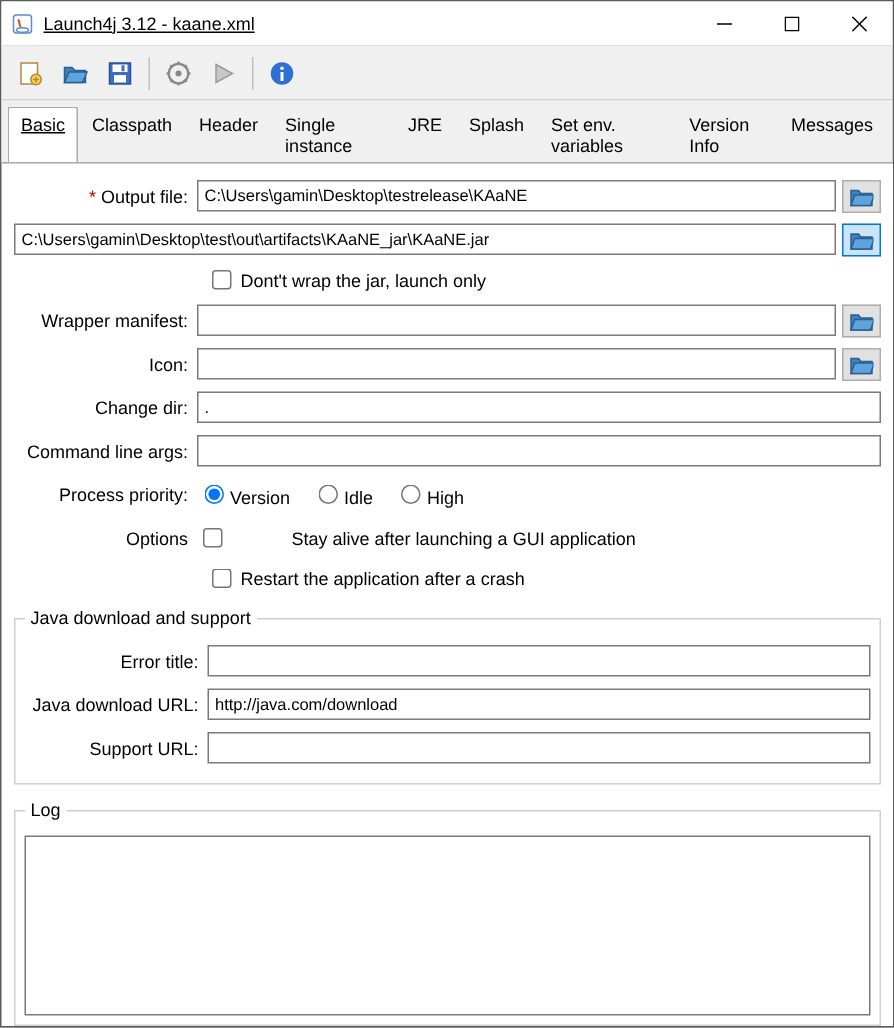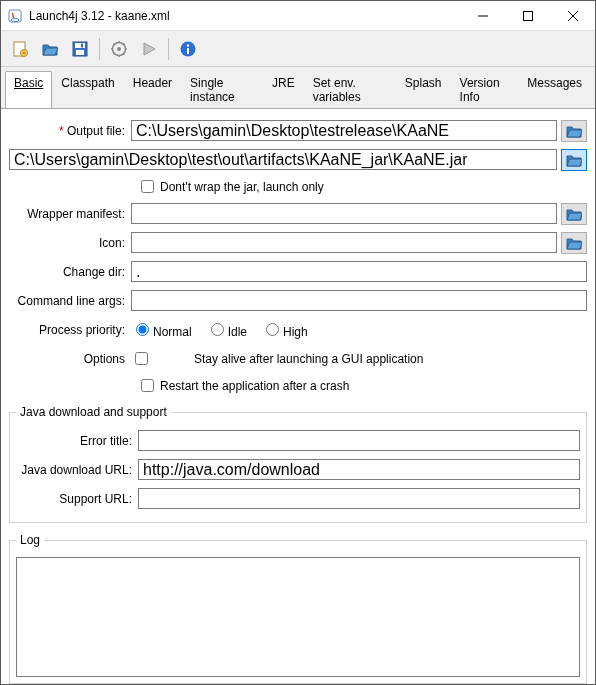--- a/index.html
+++ b/index.html
@@ -1,33 +1,33 @@
 <!DOCTYPE html>
 <html><head>
 <meta charset="utf-8">
 <style>
 * { box-sizing: border-box; font-family: "Segoe UI", Tahoma, sans-serif; font-size: 12px; }
 body { margin: 0; background: #1a1a1a; width: 596px; height: 685px; }
 .window { width: 596px; height: 685px; background: #fff; border: 1px solid #5a5a5a; display: flex; flex-direction: column; }
-.titlebar { height: 30px; background: #fff; display: flex; align-items: center; border-bottom: 1px solid #e0e0e0; }
+.titlebar { height: 30px; background: #fff; display: flex; align-items: center; border-bottom: 1px solid #e0e0e0; text-decoration: underline; }
 .titlebar-icon { width: 16px; height: 16px; margin: 0 6px; }
 .titlebar-title { flex: 1; font-size: 12px; color: #000; }
 .win-controls { display: flex; height: 100%; }
 .win-btn { width: 45px; display: flex; align-items: center; justify-content: center; color: #000; cursor: default; }
 .toolbar { height: 36px; display: flex; align-items: center; padding: 0 6px; gap: 4px; background: #f0f0f0; border-bottom: 1px solid #d0d0d0; }
 .tool-btn { width: 26px; height: 26px; display: flex; align-items: center; justify-content: center; border: 1px solid transparent; cursor: default; }
 .tabs { display: flex; padding: 4px 4px 0 4px; background: #f0f0f0; }
 .tab { padding: 4px 8px; border: 1px solid transparent; border-bottom: none; cursor: default; color: #000; }
 .tab.active { background: #fff; border: 1px solid #aaa; border-bottom: 1px solid #fff; border-radius: 2px 2px 0 0; text-decoration: underline; }
 .tab:not(.active) { border: 1px solid transparent; }
 .content { flex: 1; background: #fff; border-top: 1px solid #aaa; margin-top: -1px; padding: 10px 8px; overflow: auto; }
 .form-row { display: flex; align-items: center; margin-bottom: 6px; min-height: 23px; }
 .form-label { width: 122px; text-align: right; padding-right: 6px; color: #000; }
 .req { color: #c00; }
-.text-input { flex: 1; height: 21px; border: 1px solid #7a7a7a; padding: 1px 4px; font-size: 16px; background: #fff; outline: none; }
+.text-input { flex: 1; height: 21px; border: 1px solid #7a7a7a; padding: 1px 4px; font-size: 11px; background: #fff; outline: none; }
 .browse-btn { width: 26px; height: 22px; margin-left: 4px; display: flex; align-items: center; justify-content: center; border: 1px solid #adadad; background: #e1e1e1; cursor: default; }
 .browse-btn.selected { border: 1px solid #0078d7; background: #cce4f7; }
 .chk-row { display: flex; align-items: center; margin-left: 128px; margin-bottom: 6px; }
 .chk { width: 13px; height: 13px; margin-right: 6px; }
 .radio-group { display: flex; align-items: center; gap: 14px; }
 .radio { width: 13px; height: 13px; margin-right: 4px; }
 fieldset { border: 1px solid #d0d0d0; margin: 10px 0 0 0; padding: 10px 6px 6px 6px; }
 legend { padding: 0 4px; color: #000; }
 .log-area { width: 100%; height: 120px; border: 1px solid #7a7a7a; background: #fff; }
 
@@ -121,22 +121,22 @@
         </svg>
     </div>
   </div>
 
   <div class="tabs">
     <div class="tab active">Basic</div>
     <div class="tab">Classpath</div>
     <div class="tab">Header</div>
     <div class="tab">Single instance</div>
     <div class="tab">JRE</div>
+    <div class="tab">Splash</div>
     <div class="tab">Set env. variables</div>
-    <div class="tab">Splash</div>
     <div class="tab">Version Info</div>
     <div class="tab">Messages</div>
   </div>
 
   <div class="content">
 
     <div class="form-row">
       <div class="form-label"><span class="req">* </span><span>Output file:</span></div>
       <input class="text-input" value="C:\Users\gamin\Desktop\testrelease\KAaNE" style="">
       <div class="browse-btn">
@@ -190,21 +190,21 @@
     </div>
 
     <div class="form-row">
       <div class="form-label">Command line args:</div>
       <input class="text-input" value="" style="">
     </div>
 
     <div class="form-row">
       <div class="form-label">Process priority:</div>
       <div class="radio-group">
-        <label><input type="radio" name="prio" class="radio" checked="" style=""><span>Normal</span></label>
+        <label><input type="radio" name="prio" class="radio" checked="" style=""><span>Version</span></label>
         <label><input type="radio" name="prio" class="radio" style=""><span>Idle</span></label>
         <label><input type="radio" name="prio" class="radio" style=""><span>High</span></label>
       </div>
     </div>
 
     <div class="form-row">
       <div class="form-label">Options</div>
       <label style="display:flex;align-items:center;gap:40px;">
         <input type="checkbox" class="chk" style="">
         <span>Stay alive after launching a GUI application</span>

